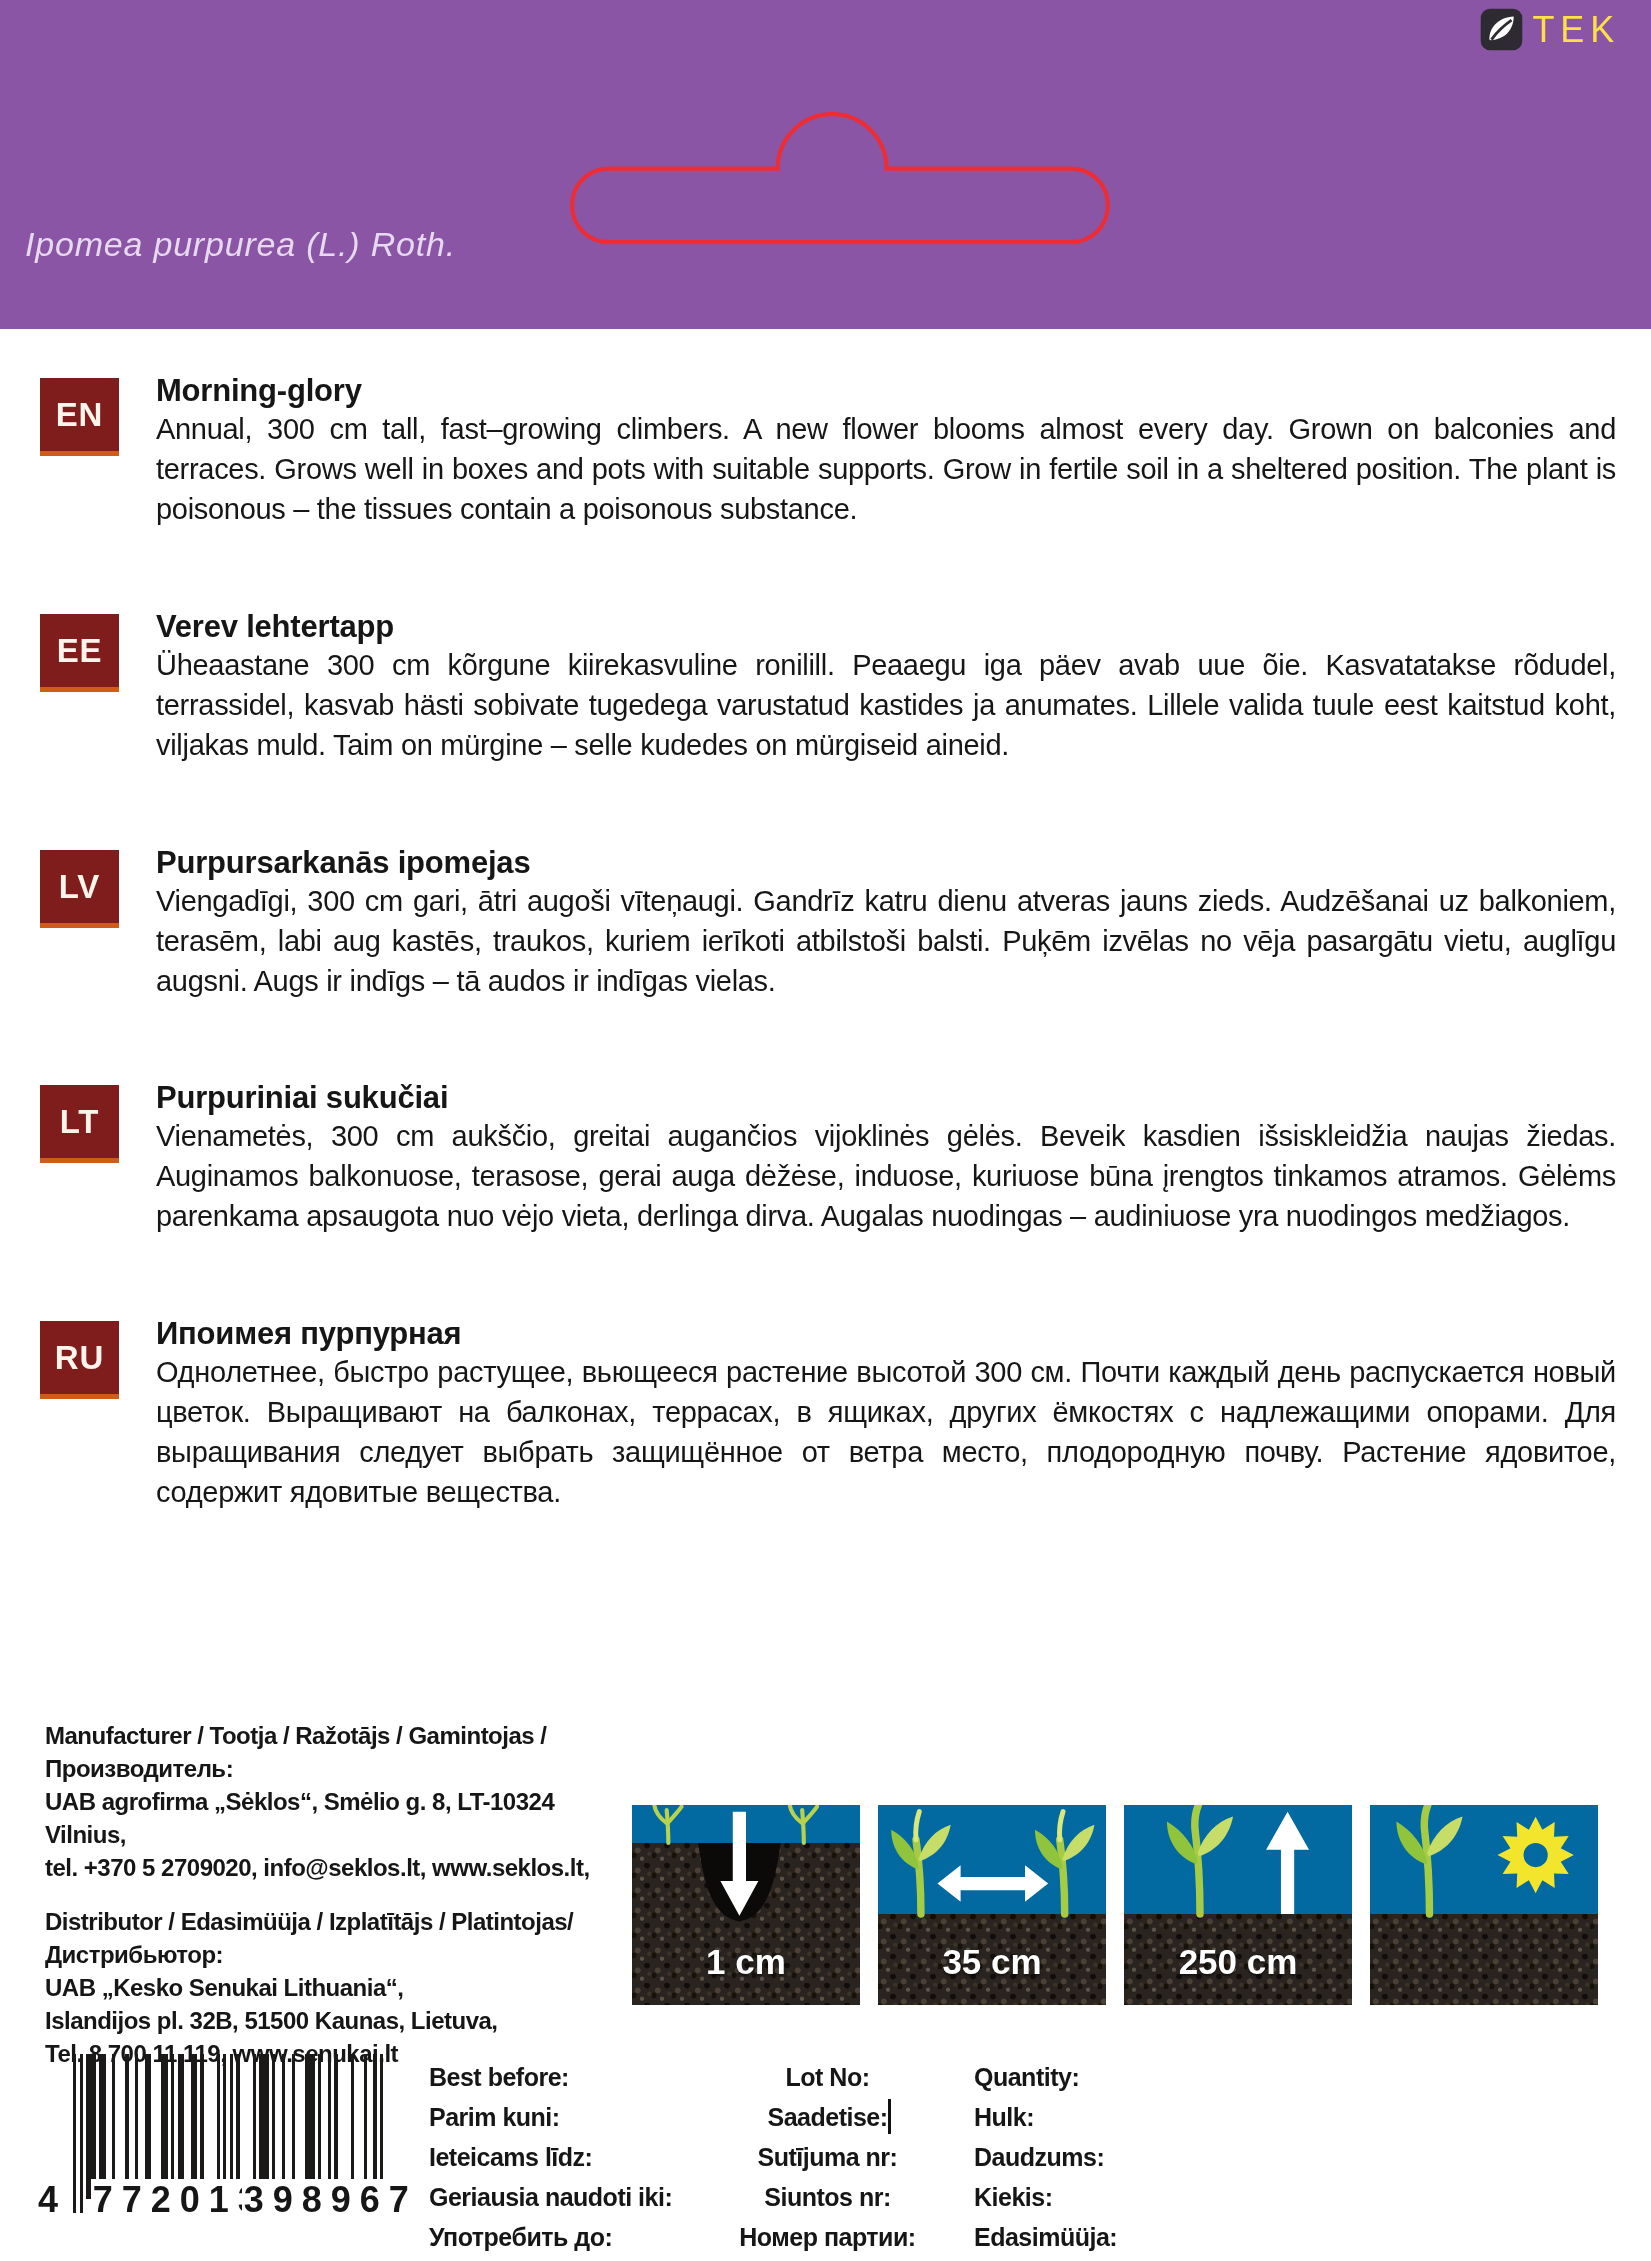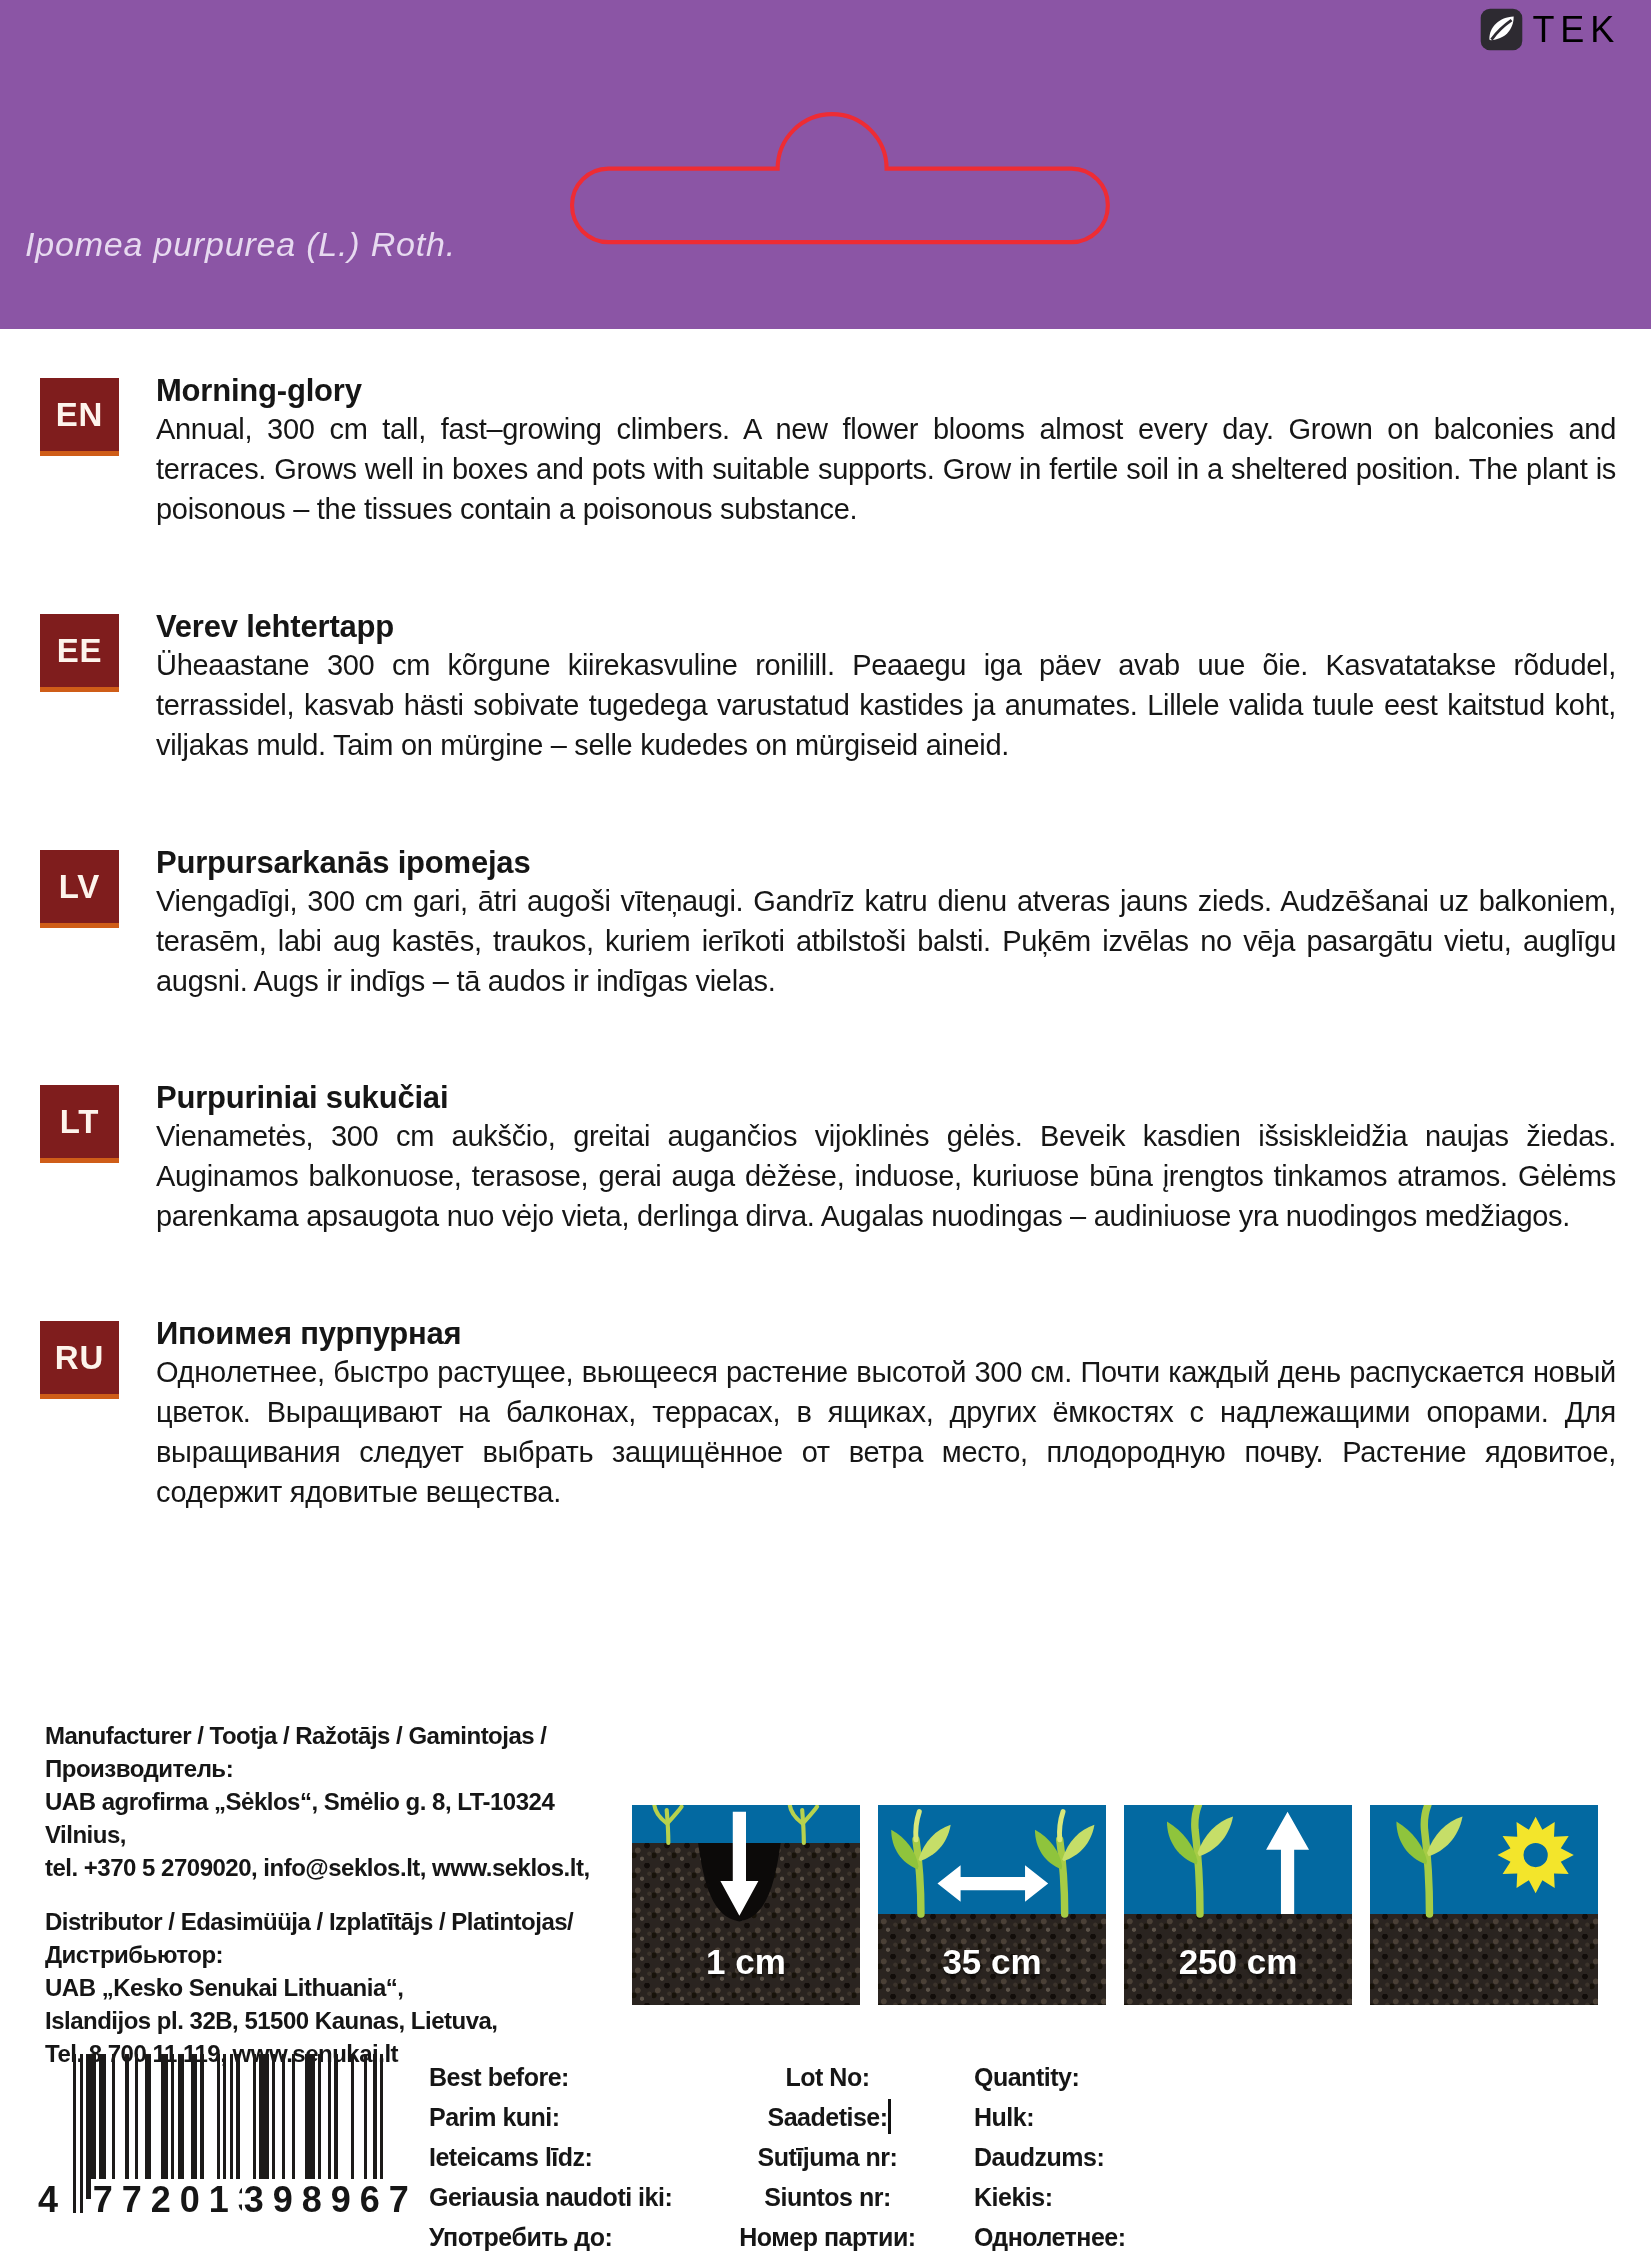--- a/index.html
+++ b/index.html
@@ -5,21 +5,21 @@
   html,body{margin:0;padding:0;background:#ffffff;}
   .page{position:relative;width:1651px;height:2261px;background:#ffffff;overflow:hidden;
         font-family:"Liberation Sans", sans-serif;color:#161616;}
 
   
   .purple-band{position:absolute;left:0;top:0;width:1651px;height:329px;background:#8b55a5;}
   .botanical{position:absolute;left:25px;top:225px;font-size:34px;font-style:italic;
              color:#e7daf0;letter-spacing:0.8px;}
   .tek-logo{position:absolute;right:31px;top:8.3px;display:flex;align-items:center;gap:10px;}
   .tek-leafbox{width:43px;height:43px;}
-  .tek-text{font-size:36px;font-weight:500;color:#000000;letter-spacing:5.8px;}
+  .tek-text{font-size:36px;font-weight:500;color:#fde047;letter-spacing:5.8px;}
   .hang-tab{position:absolute;left:0;top:0;}
 
   
   .section{position:absolute;left:40px;width:1577px;}
   .sec-en{top:373px;} .sec-ee{top:609px;} .sec-lv{top:845px;} .sec-lt{top:1080px;} .sec-ru{top:1316px;}
   .badge{position:absolute;left:0;top:5px;width:79px;height:73px;background:#7f1d1d;
          border-bottom:5px solid #cf5d18;display:flex;align-items:center;justify-content:center;}
   .badge span{color:#fdf4ec;font-size:33px;font-weight:bold;letter-spacing:0.8px;}
   .sec-text{margin-left:116px;width:1460px;}
   .sec-title{font-size:31px;font-weight:bold;line-height:36px;letter-spacing:-0.2px;}
@@ -335,17 +335,17 @@
     <div>Siuntos nr:</div>
     <div>Номер партии:</div>
     <span class="cursor-bar"></span>
   </div>
 
   <div class="fields col-right">
     <div>Quantity:</div>
     <div>Hulk:</div>
     <div>Daudzums:</div>
     <div>Kiekis:</div>
-    <div>Однолетнее:</div>
+    <div>Edasimüüja:</div>
   </div>
 
 </div>
 
 
 </body></html>

